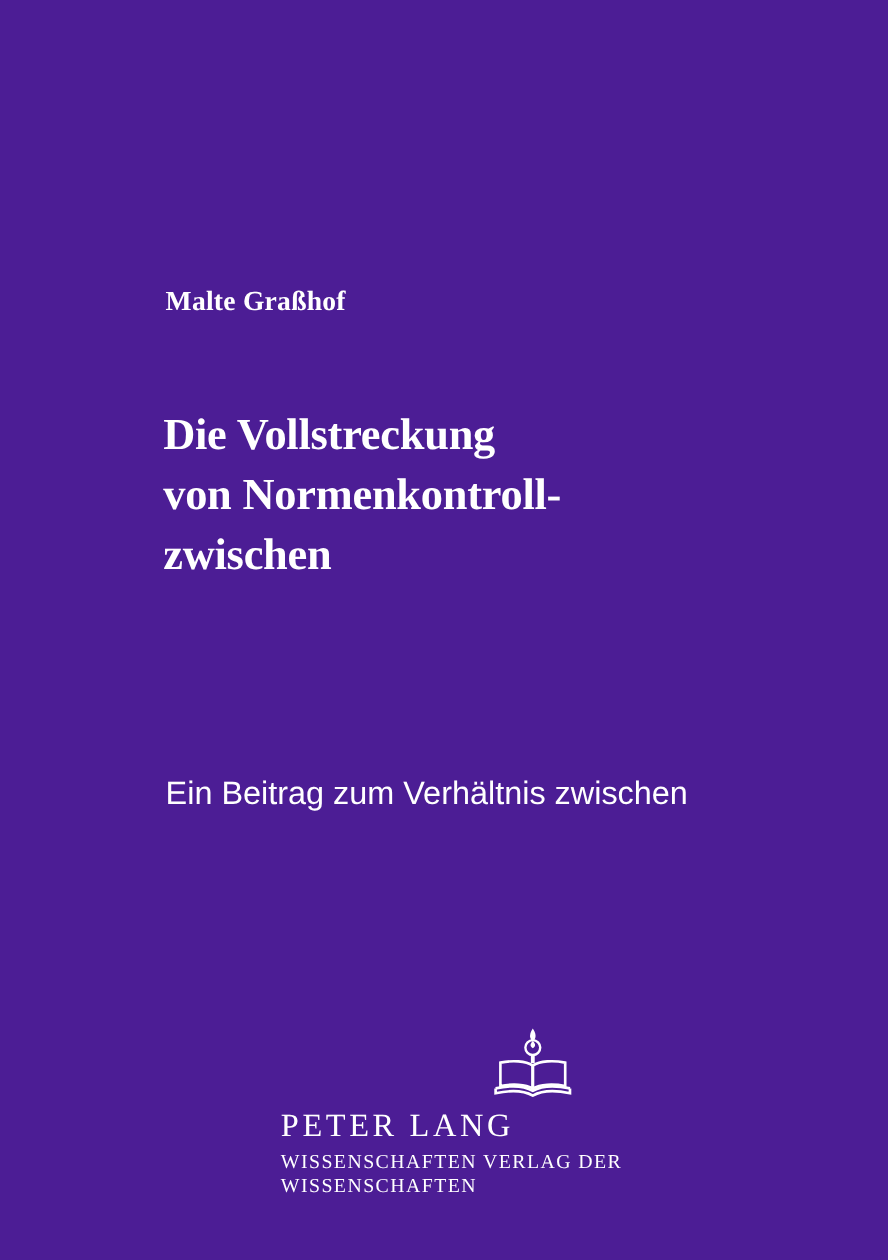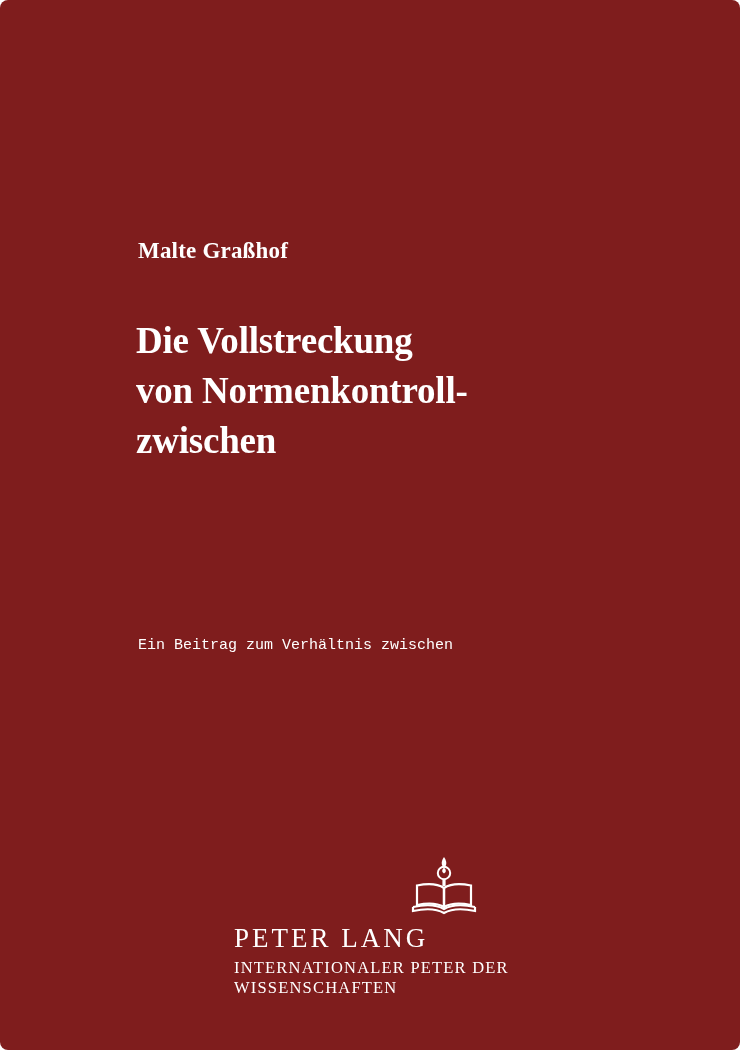--- a/index.html
+++ b/index.html
@@ -9,54 +9,53 @@
   body {
     width: 740px;
     height: 1050px;
     background: #ffffff;
     font-family: "Liberation Serif", serif;
   }
   .cover {
     position: relative;
     width: 740px;
     height: 1050px;
-    background: #7f1d1d;
+    background: #4c1d95;
     box-sizing: border-box;
     overflow: hidden;
-    border-radius: 8px;
   }
   .author {
     position: absolute;
     left: 138px;
     top: 238px;
     font-family: "Liberation Serif", serif;
     font-weight: bold;
     font-size: 23px;
     color: #ffffff;
     letter-spacing: 0.2px;
   }
   .title {
     position: absolute;
     left: 136px;
-    top: 316px;
+    top: 338px;
     width: 520px;
     font-family: "Liberation Serif", serif;
     font-weight: bold;
     font-size: 37px;
     line-height: 50px;
     color: #ffffff;
     letter-spacing: -0.2px;
   }
   .subtitle {
     position: absolute;
     left: 138px;
-    top: 630px;
+    top: 646px;
     width: 520px;
-    font-family: Liberation Mono, monospace;
-    font-size: 15px;
+    font-family: Liberation Sans, sans-serif;
+    font-size: 27px;
     line-height: 31px;
     color: #ffffff;
   }
   .publisher {
     position: absolute;
     left: 0;
     right: 0;
     bottom: 52px;
     text-align: center;
   }
@@ -116,17 +115,17 @@
           <rect x="35.4" y="24" width="3.2" height="7" fill="#ffffff"></rect>
 
           <path d="M37 33 C31 29 20 28.5 10 30.5 L10 50 C20 48 31 48.5 37 52 Z" fill="none" stroke="#ffffff" stroke-width="2.2"></path>
           <path d="M37 33 C43 29 54 28.5 64 30.5 L64 50 C54 48 43 48.5 37 52 Z" fill="none" stroke="#ffffff" stroke-width="2.2"></path>
           <line x1="37" y1="33" x2="37" y2="52" stroke="#ffffff" stroke-width="2.2"></line>
           <path d="M6 52 C20 49 30 50 37 54 C44 50 54 49 68 52" fill="none" stroke="#ffffff" stroke-width="2.2"></path>
           <path d="M6 52 L6 56 C20 53 30 54 37 58 C44 54 54 53 68 56 L68 52" fill="none" stroke="#ffffff" stroke-width="2.2"></path>
         </svg>
       </div>
       <div class="publisher-name">PETER LANG</div>
-      <div class="publisher-sub">INTERNATIONALER PETER DER WISSENSCHAFTEN</div>
+      <div class="publisher-sub">WISSENSCHAFTEN VERLAG DER WISSENSCHAFTEN</div>
     </div>
   </div>
 
 </div>
 
 </body></html>

